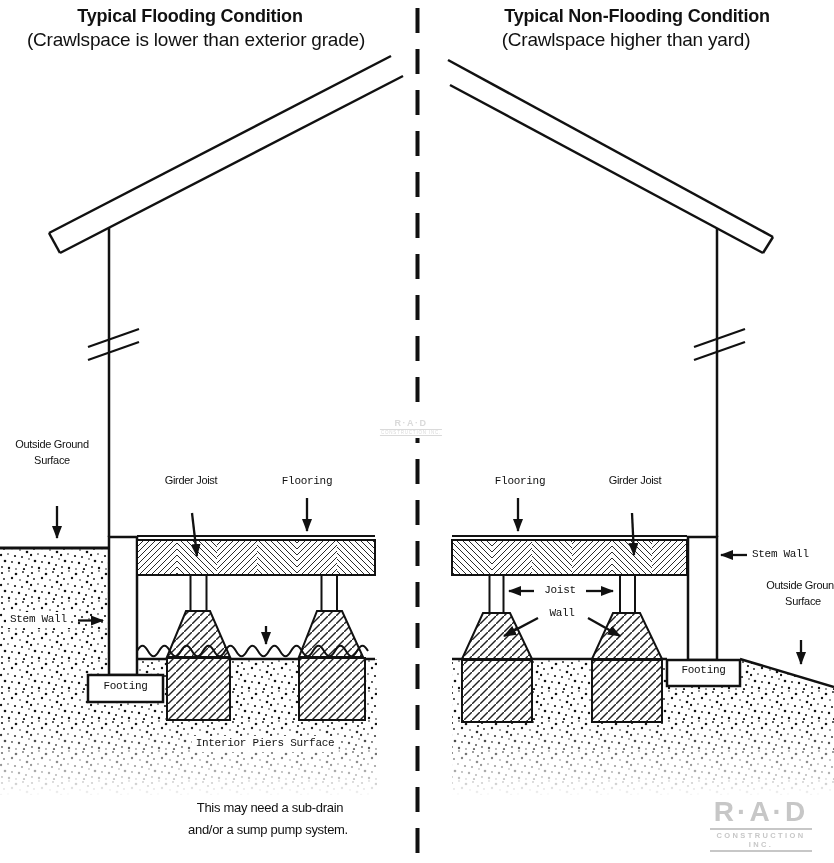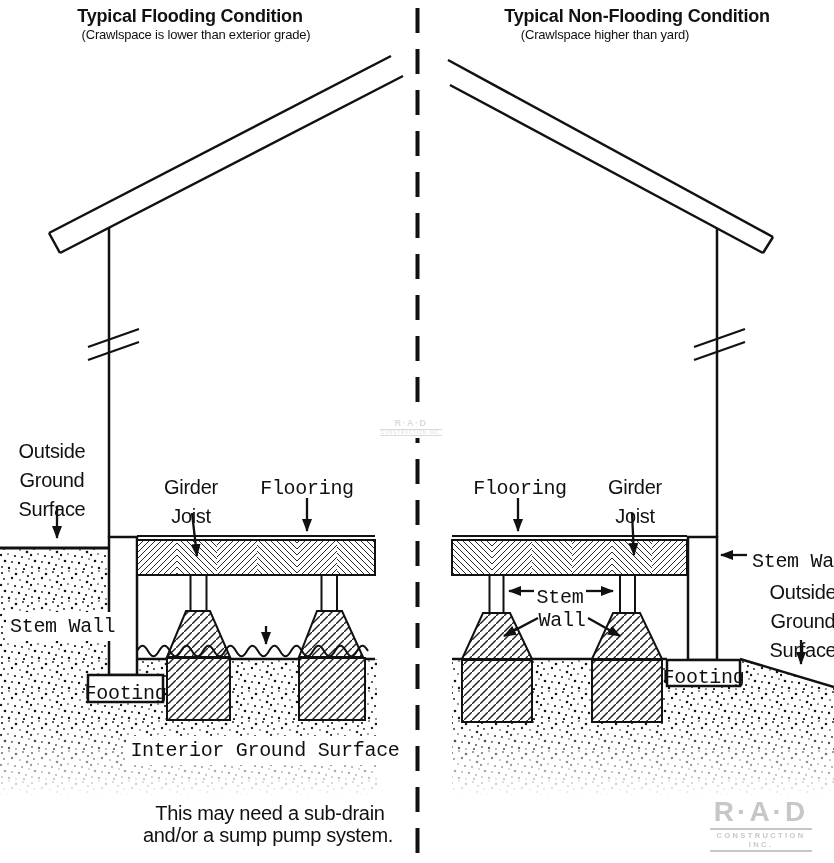--- a/index.html
+++ b/index.html
@@ -1,26 +1,26 @@
 <!DOCTYPE html>
 <html style="--ink: #111111; --logoGray: #c7c7c7; --wmGray: #dadada;"><head>
 <meta charset="utf-8">
 <style>
   html,body{margin:0;padding:0;background:#fff;}
   .stage{position:relative;width:834px;height:863px;background:#fff;overflow:hidden;
          font-family:"Liberation Sans",sans-serif;color:var(--ink,#111);border-radius:7px;}
   .stage svg{position:absolute;left:0;top:0;}
-  .lbl{position:absolute;font-size:20px;line-height:1.45;letter-spacing:-0.3px;
+  .lbl{position:absolute;font-size:11px;line-height:1.45;letter-spacing:-0.3px;
        text-align:center;transform:translateX(-50%);color:var(--ink,#111);}
   .la{transform:none;text-align:center;}
   .nw{white-space:nowrap;font-family:Liberation Mono, monospace;}
   .wb{background:#fff;padding:0 4px;}
   .title{font-weight:bold;font-size:18px;letter-spacing:-0.2px;white-space:nowrap;}
-  .subtitle{font-size:13px;letter-spacing:-0.2px;white-space:nowrap;}
-  .note{font-size:20px;white-space:nowrap;}
+  .subtitle{font-size:19px;letter-spacing:-0.2px;white-space:nowrap;}
+  .note{font-size:13px;white-space:nowrap;}
   .logo{position:absolute;left:710px;top:798px;width:102px;text-align:center;
         color:var(--logoGray,#c7c7c7);}
   .logo .big{font-size:28px;font-weight:bold;letter-spacing:3px;line-height:1;}
   .logo .band{margin-top:2px;font-size:7.5px;font-weight:bold;letter-spacing:2.4px;
         border-top:2px solid;border-bottom:2px solid;padding:1px 0;}
   .wm{position:absolute;left:411px;top:417px;transform:translateX(-50%);text-align:center;
         background:#fff;padding:2px 4px;color:var(--wmGray,#dadada);}
   .wm .big{font-size:9px;font-weight:bold;letter-spacing:1.5px;line-height:1;}
   .wm .band{font-size:4.5px;letter-spacing:0.8px;border-top:1px solid;border-bottom:1px solid;
         margin-top:1px;padding:0 1px;}
@@ -198,32 +198,32 @@
     <path d="M538,618 L504,636" marker-end="url(#ah)"></path>
     <path d="M588,618 L620,636" marker-end="url(#ah)"></path>
     <path d="M747,555 L721,555" marker-end="url(#ah)"></path>
     <path d="M801,640 L801,664" marker-end="url(#ah)"></path>
   </g>
 </svg>
 
 <div class="lbl title" style="left:190px;top:3px">Typical Flooding Condition</div>
 <div class="lbl subtitle" style="left:196px;top:26px">(Crawlspace is lower than exterior grade)</div>
 <div class="lbl title" style="left:637px;top:3px">Typical Non-Flooding Condition</div>
-<div class="lbl subtitle" style="left:605px;top:26px">(Crawlspace higher than yard)</div>
+<div class="lbl subtitle" style="left:626px;top:26px">(Crawlspace higher than yard)</div>
 
 <div class="lbl" style="left:52px;top:437px;width:74px">Outside Ground Surface</div>
 <div class="lbl" style="left:191px;top:473px;width:56px">Girder Joist</div>
 <div class="lbl nw" style="left:307px;top:474px">Flooring</div>
 <div class="lbl la nw wb" style="left:6px;top:612px">Stem Wall</div>
 <div class="lbl nw" style="left:125.5px;top:679px">Footing</div>
-<div class="lbl nw wb" style="left:265px;top:736px">Interior Ground Surface</div>
+<div class="lbl nw wb" style="left:265px;top:736px">Interior Piers Surface</div>
 
 <div class="lbl nw" style="left:520px;top:474px">Flooring</div>
 <div class="lbl" style="left:635px;top:473px;width:56px">Girder Joist</div>
-<div class="lbl nw" style="left:560px;top:583px">Stem</div>
+<div class="lbl nw" style="left:560px;top:583px">Joist</div>
 <div class="lbl nw" style="left:562px;top:606px">Wall</div>
 <div class="lbl la nw" style="left:752px;top:547px">Stem Wall</div>
 <div class="lbl" style="left:803px;top:578px;width:74px">Outside Ground Surface</div>
 <div class="lbl nw" style="left:703.5px;top:663px">Footing</div>
 
 <div class="lbl note" style="left:270px;top:799px">This may need a sub-drain</div>
 <div class="lbl note" style="left:268px;top:821px">and/or a sump pump system.</div>
 
 <div class="wm">
   <div class="big">R·A·D</div>

